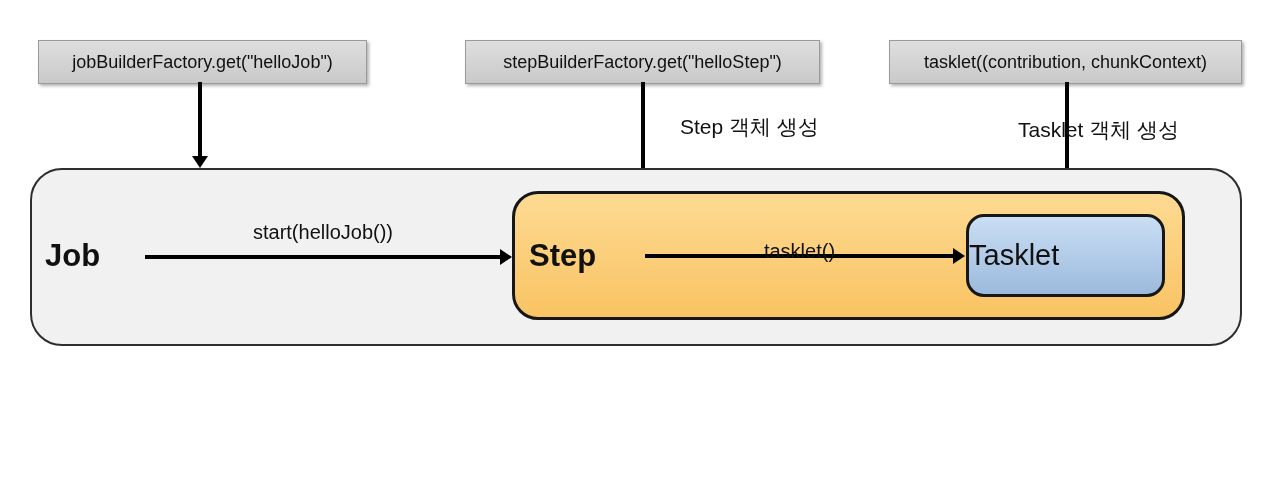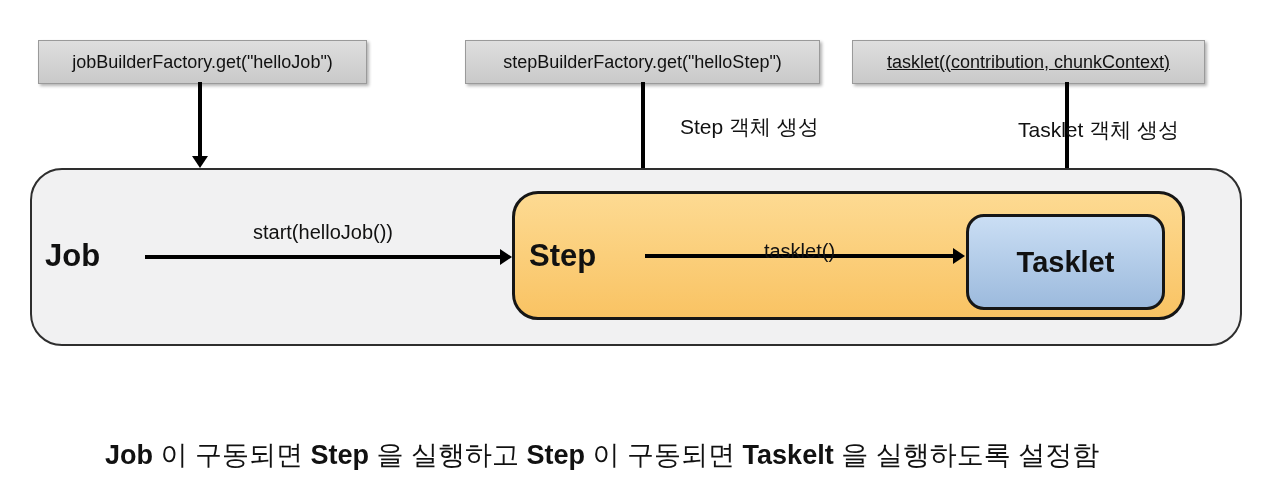--- a/index.html
+++ b/index.html
@@ -26,21 +26,21 @@
     border: 1px solid #9a9a9a;
     box-shadow: 2px 2px 3px rgba(0,0,0,0.30);
     display: flex;
     align-items: center;
     justify-content: center;
     font-size: 18px;
     white-space: nowrap;
   }
   .fb-1 { left: 38px;  width: 327px; }
   .fb-2 { left: 465px; width: 353px; }
-  .fb-3 { left: 852px; width: 351px; text-decoration: underline; }
+  .fb-3 { left: 889px; width: 351px; }
 
   
   .varrow {
     position: absolute;
     width: 4px;
     background: #000;
   }
   .varrow::after {
     content: '';
     position: absolute;
@@ -113,30 +113,30 @@
     border: 3px solid #161616;
     border-radius: 26px;
     background: linear-gradient(#fdda92, #f9c363);
     box-sizing: border-box;
   }
   .tasklet-box {
     position: absolute;
     left: 966px;
     top: 214px;
     width: 199px;
-    height: 96px;
+    height: 83px;
     border: 3px solid #161616;
     border-radius: 18px;
     background: linear-gradient(#cadef4, #9cbadd);
     box-sizing: border-box;
     display: flex;
     align-items: center;
-    justify-content: center;
+    justify-content: flex-start;
     font-size: 29px;
-    font-weight: bold;
+    font-weight: normal;
   }
   .node-label {
     position: absolute;
     font-weight: bold;
     font-size: 31px;
     white-space: nowrap;
   }
   .nl-job  { left: 45px;  top: 238px; }
   .nl-step { left: 529px; top: 238px; }
 
@@ -182,17 +182,14 @@
 
   <div class="node-label nl-job">Job</div>
   <div class="node-label nl-step">Step</div>
 
   <div class="harrow ha-1"></div>
   <div class="harrow-label hl-1">start(helloJob())</div>
 
   <div class="harrow ha-2"></div>
   <div class="harrow-label hl-2">tasklet()</div>
 
-  <div class="caption">
-    <span class="b">Job</span><span> 이 구동되면 </span><span class="b">Step</span><span> 을 실행하고 </span><span class="b">Step</span><span> 이 구동되면 </span><span class="b">Taskelt</span><span> 을 실행하도록 설정함</span>
-  </div>
 
 </div>
 
 </body></html>

